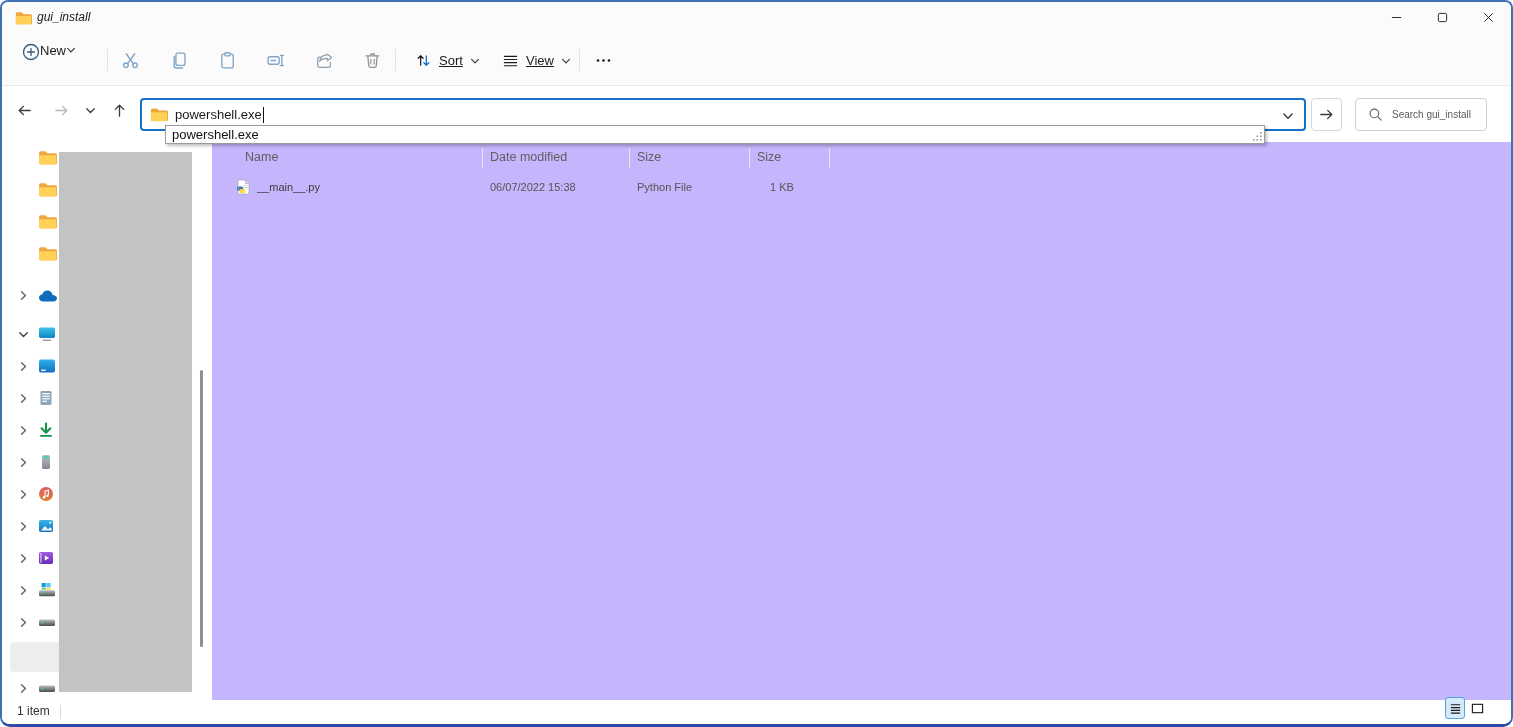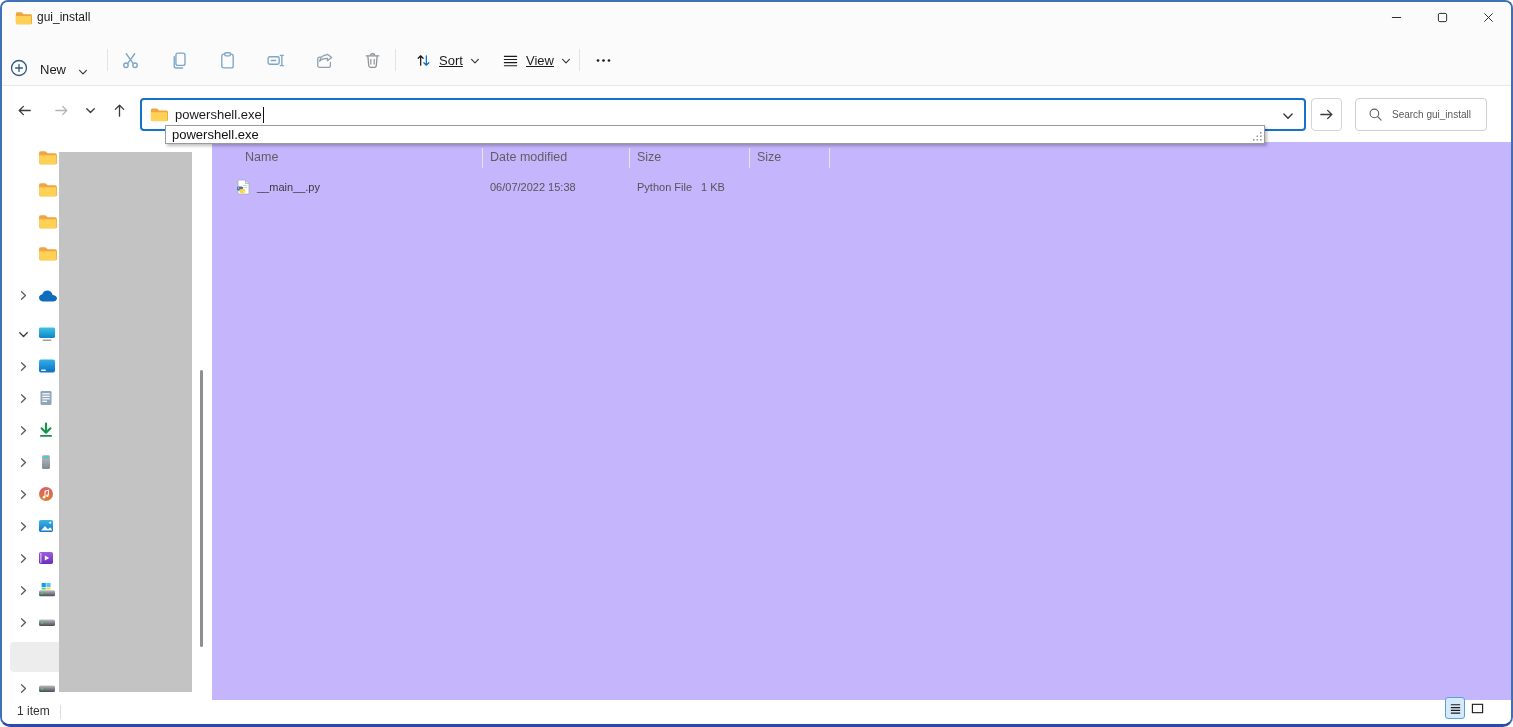--- a/index.html
+++ b/index.html
@@ -4,29 +4,29 @@
 <style>
   * { box-sizing: border-box; margin: 0; padding: 0; }
   html,body { background:#ffffff; }
   body { font-family:"Liberation Sans","DejaVu Sans",sans-serif; color:#1b1b1b; }
 
   .window { position:relative; width:1513px; height:727px; background:#fff;
     border:2px solid #3e72b5; border-bottom:3px solid #2c4ba5;
     border-radius:8px 8px 10px 10px; overflow:hidden; font-size:13px; }
 
   
-  .titlebar { position:absolute; top:0; left:0; right:0; height:32px; background:#fbfbfb; }
+  .titlebar { position:absolute; top:0; left:0; right:0; height:32px; background:#fbfbfb;font-style:italic; }
   .title-ic { position:absolute; left:13px; top:9px; }
   .title-text { position:absolute; left:35px; top:0; line-height:31px; font-size:12px; color:#1a1a1a; }
   .wc { position:absolute; top:0; width:46px; height:31px; display:flex; align-items:center; justify-content:center; }
   .wc-min { right:92px; } .wc-max { right:46px; } .wc-close { right:0; }
 
   
   .toolbar { position:absolute; top:32px; left:0; right:0; height:52px; background:#fbfbfb; border-bottom:1px solid #e9e9e9; }
-  .new-btn { position:absolute; left:0; top:9px; height:34px; display:flex; align-items:flex-end; gap:12px; padding:0 8px; border-radius:4px; }
+  .new-btn { position:absolute; left:12px; top:9px; height:34px; display:flex; align-items:flex-start; gap:0; padding:0 8px; border-radius:4px; }
   .new-label { font-size:13px; color:#1b1b1b; }
   .tdiv { position:absolute; top:15px; width:1px; height:22px; background:#e3e3e3; }
   .tbtn { position:absolute; top:8px; width:36px; height:36px; display:flex; align-items:center; justify-content:center; border-radius:4px; }
   .ddbtn { position:absolute; top:9px; height:34px; display:flex; align-items:center; gap:7px; padding:0 8px; border-radius:4px;text-decoration:underline; }
   .dd-label { font-size:13px; color:#1b1b1b; }
 
   
   .navbar { position:absolute; top:85px; left:0; right:0; height:55px; background:#fff; }
   .navbtn { position:absolute; top:7px; width:32px; height:32px; display:flex; align-items:center; justify-content:center; border-radius:4px; }
   .addrbar { position:absolute; left:138px; top:11px; width:1166px; height:33px; background:#fff;
@@ -552,21 +552,21 @@
     <div class="col-h" style="left:545px">Size</div>
     <div class="hdiv" style="left:617px"></div>
 
     <div class="frow">
       <svg style="position:absolute;left:9px;top:6px" width="16" height="16">
           <use href="#i-pyfile"></use>
         </svg>
       <div class="fcell" style="left:31px;color:#3c3c3c">__main__.py</div>
       <div class="fcell" style="left:264px">06/07/2022 15:38</div>
       <div class="fcell" style="left:411px">Python File</div>
-      <div class="fcell" style="left:475px;width:120px;text-align:left">1 KB</div>
+      <div class="fcell" style="left:496px;width:120px;text-align:center">1 KB</div>
     </div>
   </div>
 
   <svg class="sort-asc" width="14" height="10">
       <use href="#i-chev-u"></use>
     </svg>
 
   <div class="suggest">
     <div class="suggest-item">powershell.exe</div>
     <svg class="suggest-grip" width="12" height="12">

